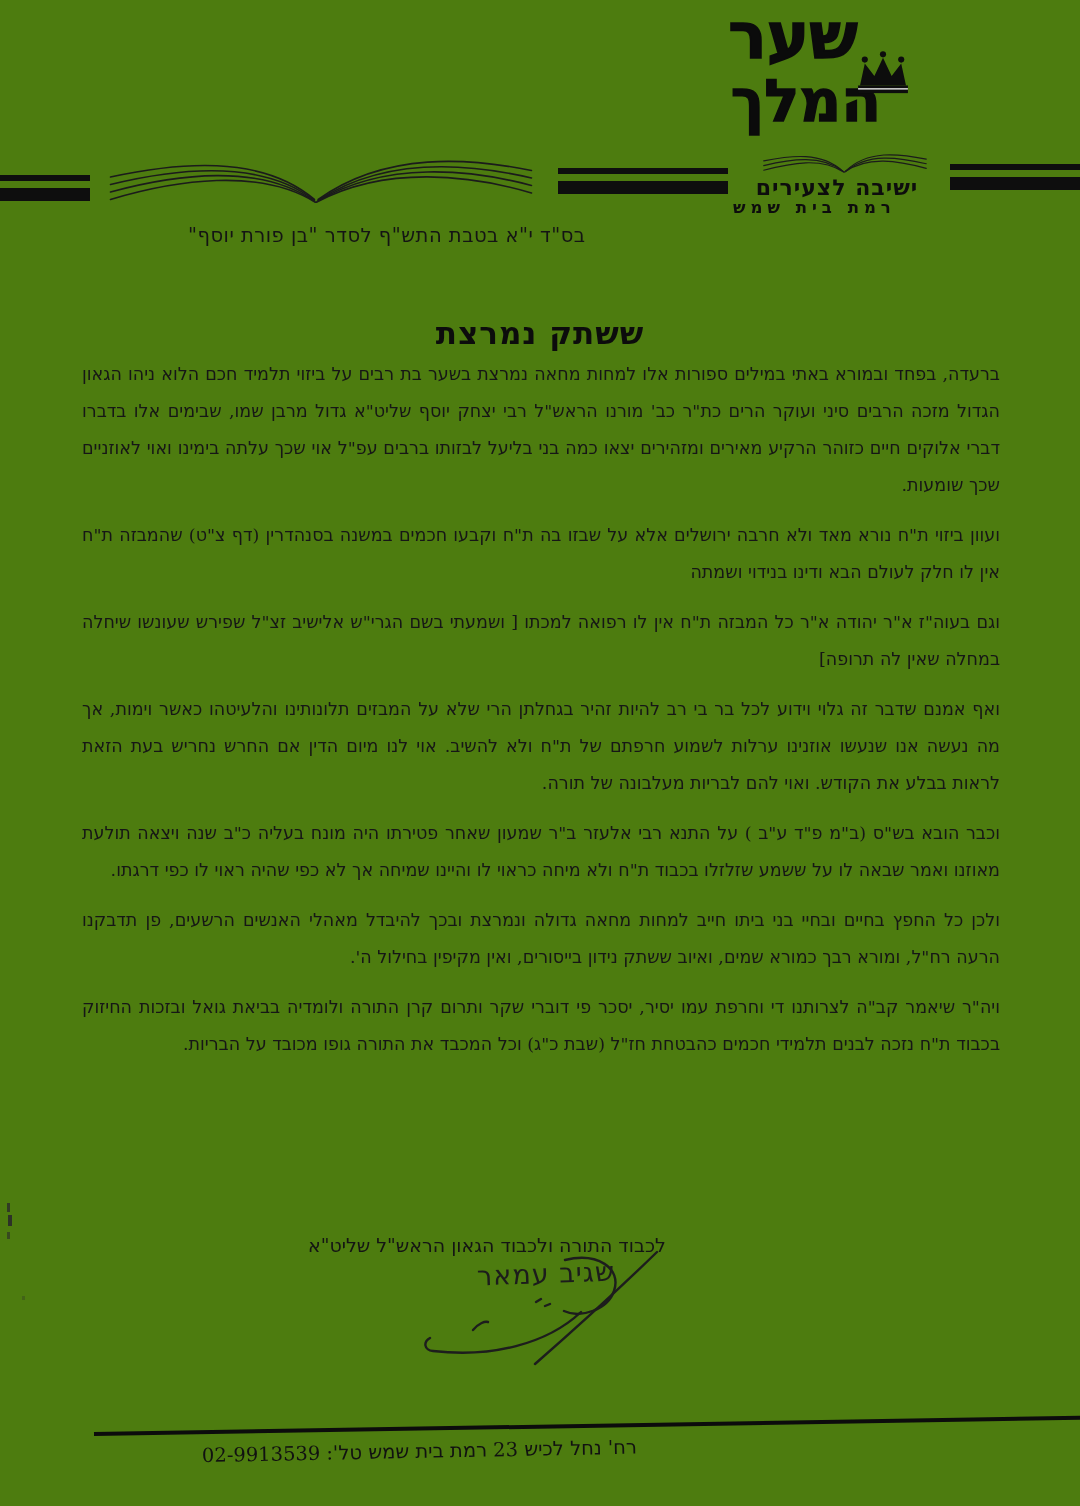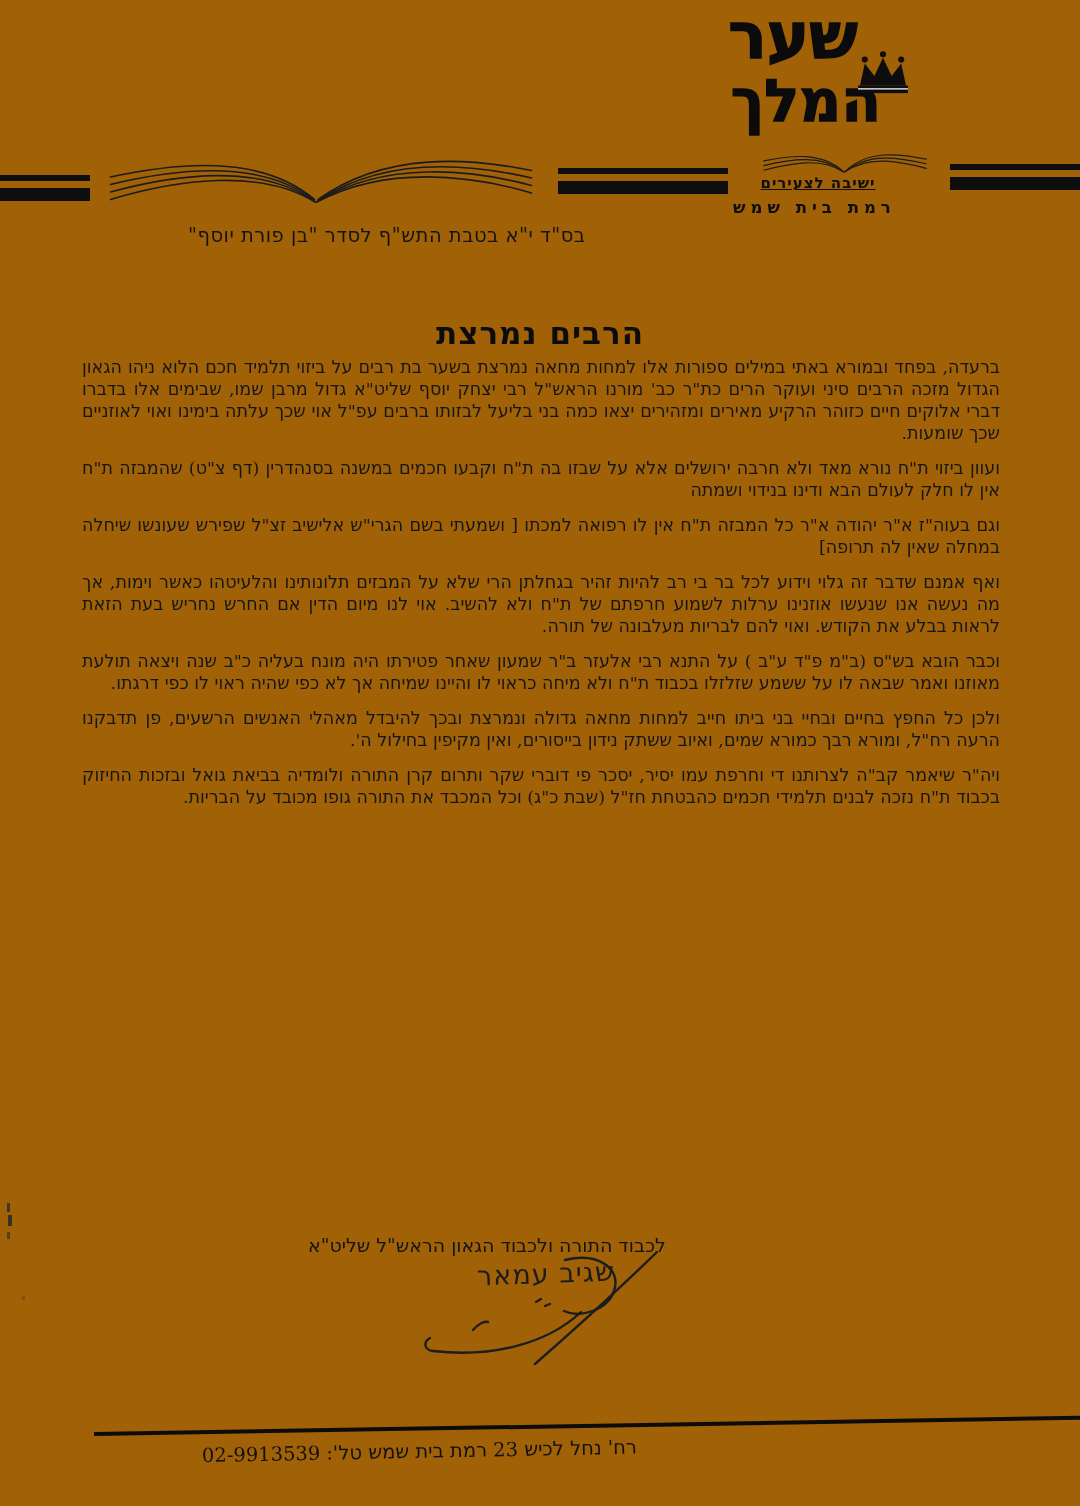--- a/index.html
+++ b/index.html
@@ -1,18 +1,18 @@
 <!DOCTYPE html>
 <html lang="he"><head>
 <meta charset="utf-8">
 <style>
   html,body { margin:0; padding:0; background:#ffffff; }
   .page {
     position:relative; width:1080px; height:1506px; margin:0 auto;
-    background:#a16207; overflow:hidden;
+    background:#4d7c0f; overflow:hidden;
     font-family:"DejaVu Serif","DejaVu Sans",serif; color:#141414;
   }
 
   
   .bar-group { position:absolute; }
   .bar-thin  { height:6px;  background:#0e0e0e; }
   .bar-thick { height:13px; background:#0e0e0e; margin-top:7px; }
   .bars-left  { left:0;     top:175px; width:90px; }
   .bars-mid   { left:558px; top:168px; width:170px; }
   .bars-right { left:950px; top:164px; width:130px; }
@@ -26,40 +26,40 @@
     -webkit-text-stroke:1.6px #0b0b0b; direction:rtl;
   }
   .logo-word-bottom {
     position:absolute; top:72px; left:700px; width:212px; text-align:center;
     font-size:58px; line-height:1; font-weight:900; color:#0b0b0b;
     -webkit-text-stroke:1.4px #0b0b0b; direction:rtl;
   }
   .crown { position:absolute; left:852px; top:50px; width:62px; height:46px; z-index:3; }
 
   .logo-sub1 {
-    position:absolute; top:174px; left:714px; width:208px; text-align:center;
-    font-size:15px; font-weight:bold; letter-spacing:1px; direction:rtl; color:#0d0d0d;text-decoration:underline;
+    position:absolute; top:174px; left:733px; width:208px; text-align:center;
+    font-size:22px; font-weight:bold; letter-spacing:1px; direction:rtl; color:#0d0d0d;
   }
   .logo-sub2 {
     position:absolute; top:198px; left:733px; width:208px; text-align:left;
     font-size:16.5px; font-weight:bold; letter-spacing:5px; direction:rtl; color:#0d0d0d;
   }
 
   
   .date-line {
     position:absolute; top:224px; left:188px; direction:rtl;
     font-size:19.5px; letter-spacing:0.5px; white-space:nowrap;
   }
   .letter-title {
     position:absolute; top:294px; left:0; width:100%; text-align:center;
     direction:rtl; font-size:31px; font-weight:bold; letter-spacing:1px; color:#0c0c0c;
   }
   .letter-body {
     position:absolute; top:356px; right:80px; width:918px;
-    direction:rtl; text-align:justify; font-size:17.5px; line-height:22px; color:#161616;
+    direction:rtl; text-align:justify; font-size:17.5px; line-height:37px; color:#161616;
   }
   .letter-body p { margin:0 0 13px 0; }
 
   .closing {
     position:absolute; top:1234px; left:308px; direction:rtl;
     font-size:19px; white-space:nowrap; color:#141414;
   }
 
   
   .signature-block { position:absolute; left:415px; top:1250px; width:265px; height:125px; }
@@ -146,21 +146,21 @@
     <div class="logo-sub2" dir="rtl">רמת בית שמש</div>
 
     <div class="bar-group bars-right">
       <div class="bar-thin"></div>
       <div class="bar-thick"></div>
     </div>
   </header>
 
   <div class="date-line" dir="rtl">בס"ד י"א בטבת התש"ף לסדר "בן פורת יוסף"</div>
 
-  <h1 class="letter-title" dir="rtl">הרבים נמרצת</h1>
+  <h1 class="letter-title" dir="rtl">ששתק נמרצת</h1>
 
   <main class="letter-body" dir="rtl">
     <p>ברעדה, בפחד ובמורא באתי במילים ספורות אלו למחות מחאה נמרצת בשער בת רבים על ביזוי תלמיד חכם הלוא ניהו הגאון הגדול מזכה הרבים סיני ועוקר הרים כת"ר כב' מורנו הראש"ל רבי יצחק יוסף שליט"א גדול מרבן שמו, שבימים אלו בדברו דברי אלוקים חיים כזוהר הרקיע מאירים ומזהירים יצאו כמה בני בליעל לבזותו ברבים עפ"ל אוי שכך עלתה בימינו ואוי לאוזניים שכך שומעות.</p>
     <p>ועוון ביזוי ת"ח נורא מאד ולא חרבה ירושלים אלא על שבזו בה ת"ח וקבעו חכמים במשנה בסנהדרין (דף צ"ט) שהמבזה ת"ח אין לו חלק לעולם הבא ודינו בנידוי ושמתה</p>
     <p>וגם בעוה"ז א"ר יהודה א"ר כל המבזה ת"ח אין לו רפואה למכתו [ ושמעתי בשם הגרי"ש אלישיב זצ"ל שפירש שעונשו שיחלה במחלה שאין לה תרופה]</p>
     <p>ואף אמנם שדבר זה גלוי וידוע לכל בר בי רב להיות זהיר בגחלתן הרי שלא על המבזים תלונותינו והלעיטהו כאשר וימות, אך מה נעשה אנו שנעשו אוזנינו ערלות לשמוע חרפתם של ת"ח ולא להשיב. אוי לנו מיום הדין אם החרש נחריש בעת הזאת לראות בבלע את הקודש. ואוי להם לבריות מעלבונה של תורה.</p>
     <p>וכבר הובא בש"ס (ב"מ פ"ד ע"ב ) על התנא רבי אלעזר ב"ר שמעון שאחר פטירתו היה מונח בעליה כ"ב שנה ויצאה תולעת מאוזנו ואמר שבאה לו על ששמע שזלזלו בכבוד ת"ח ולא מיחה כראוי לו והיינו שמיחה אך לא כפי שהיה ראוי לו כפי דרגתו.</p>
     <p>ולכן כל החפץ בחיים ובחיי בני ביתו חייב למחות מחאה גדולה ונמרצת ובכך להיבדל מאהלי האנשים הרשעים, פן תדבקנו הרעה רח"ל, ומורא רבך כמורא שמים, ואיוב ששתק נידון בייסורים, ואין מקיפין בחילול ה'.</p>
     <p>ויה"ר שיאמר קב"ה לצרותנו די וחרפת עמו יסיר, יסכר פי דוברי שקר ותרום קרן התורה ולומדיה בביאת גואל ובזכות החיזוק בכבוד ת"ח נזכה לבנים תלמידי חכמים כהבטחת חז"ל (שבת כ"ג) וכל המכבד את התורה גופו מכובד על הבריות.</p>
   </main>

